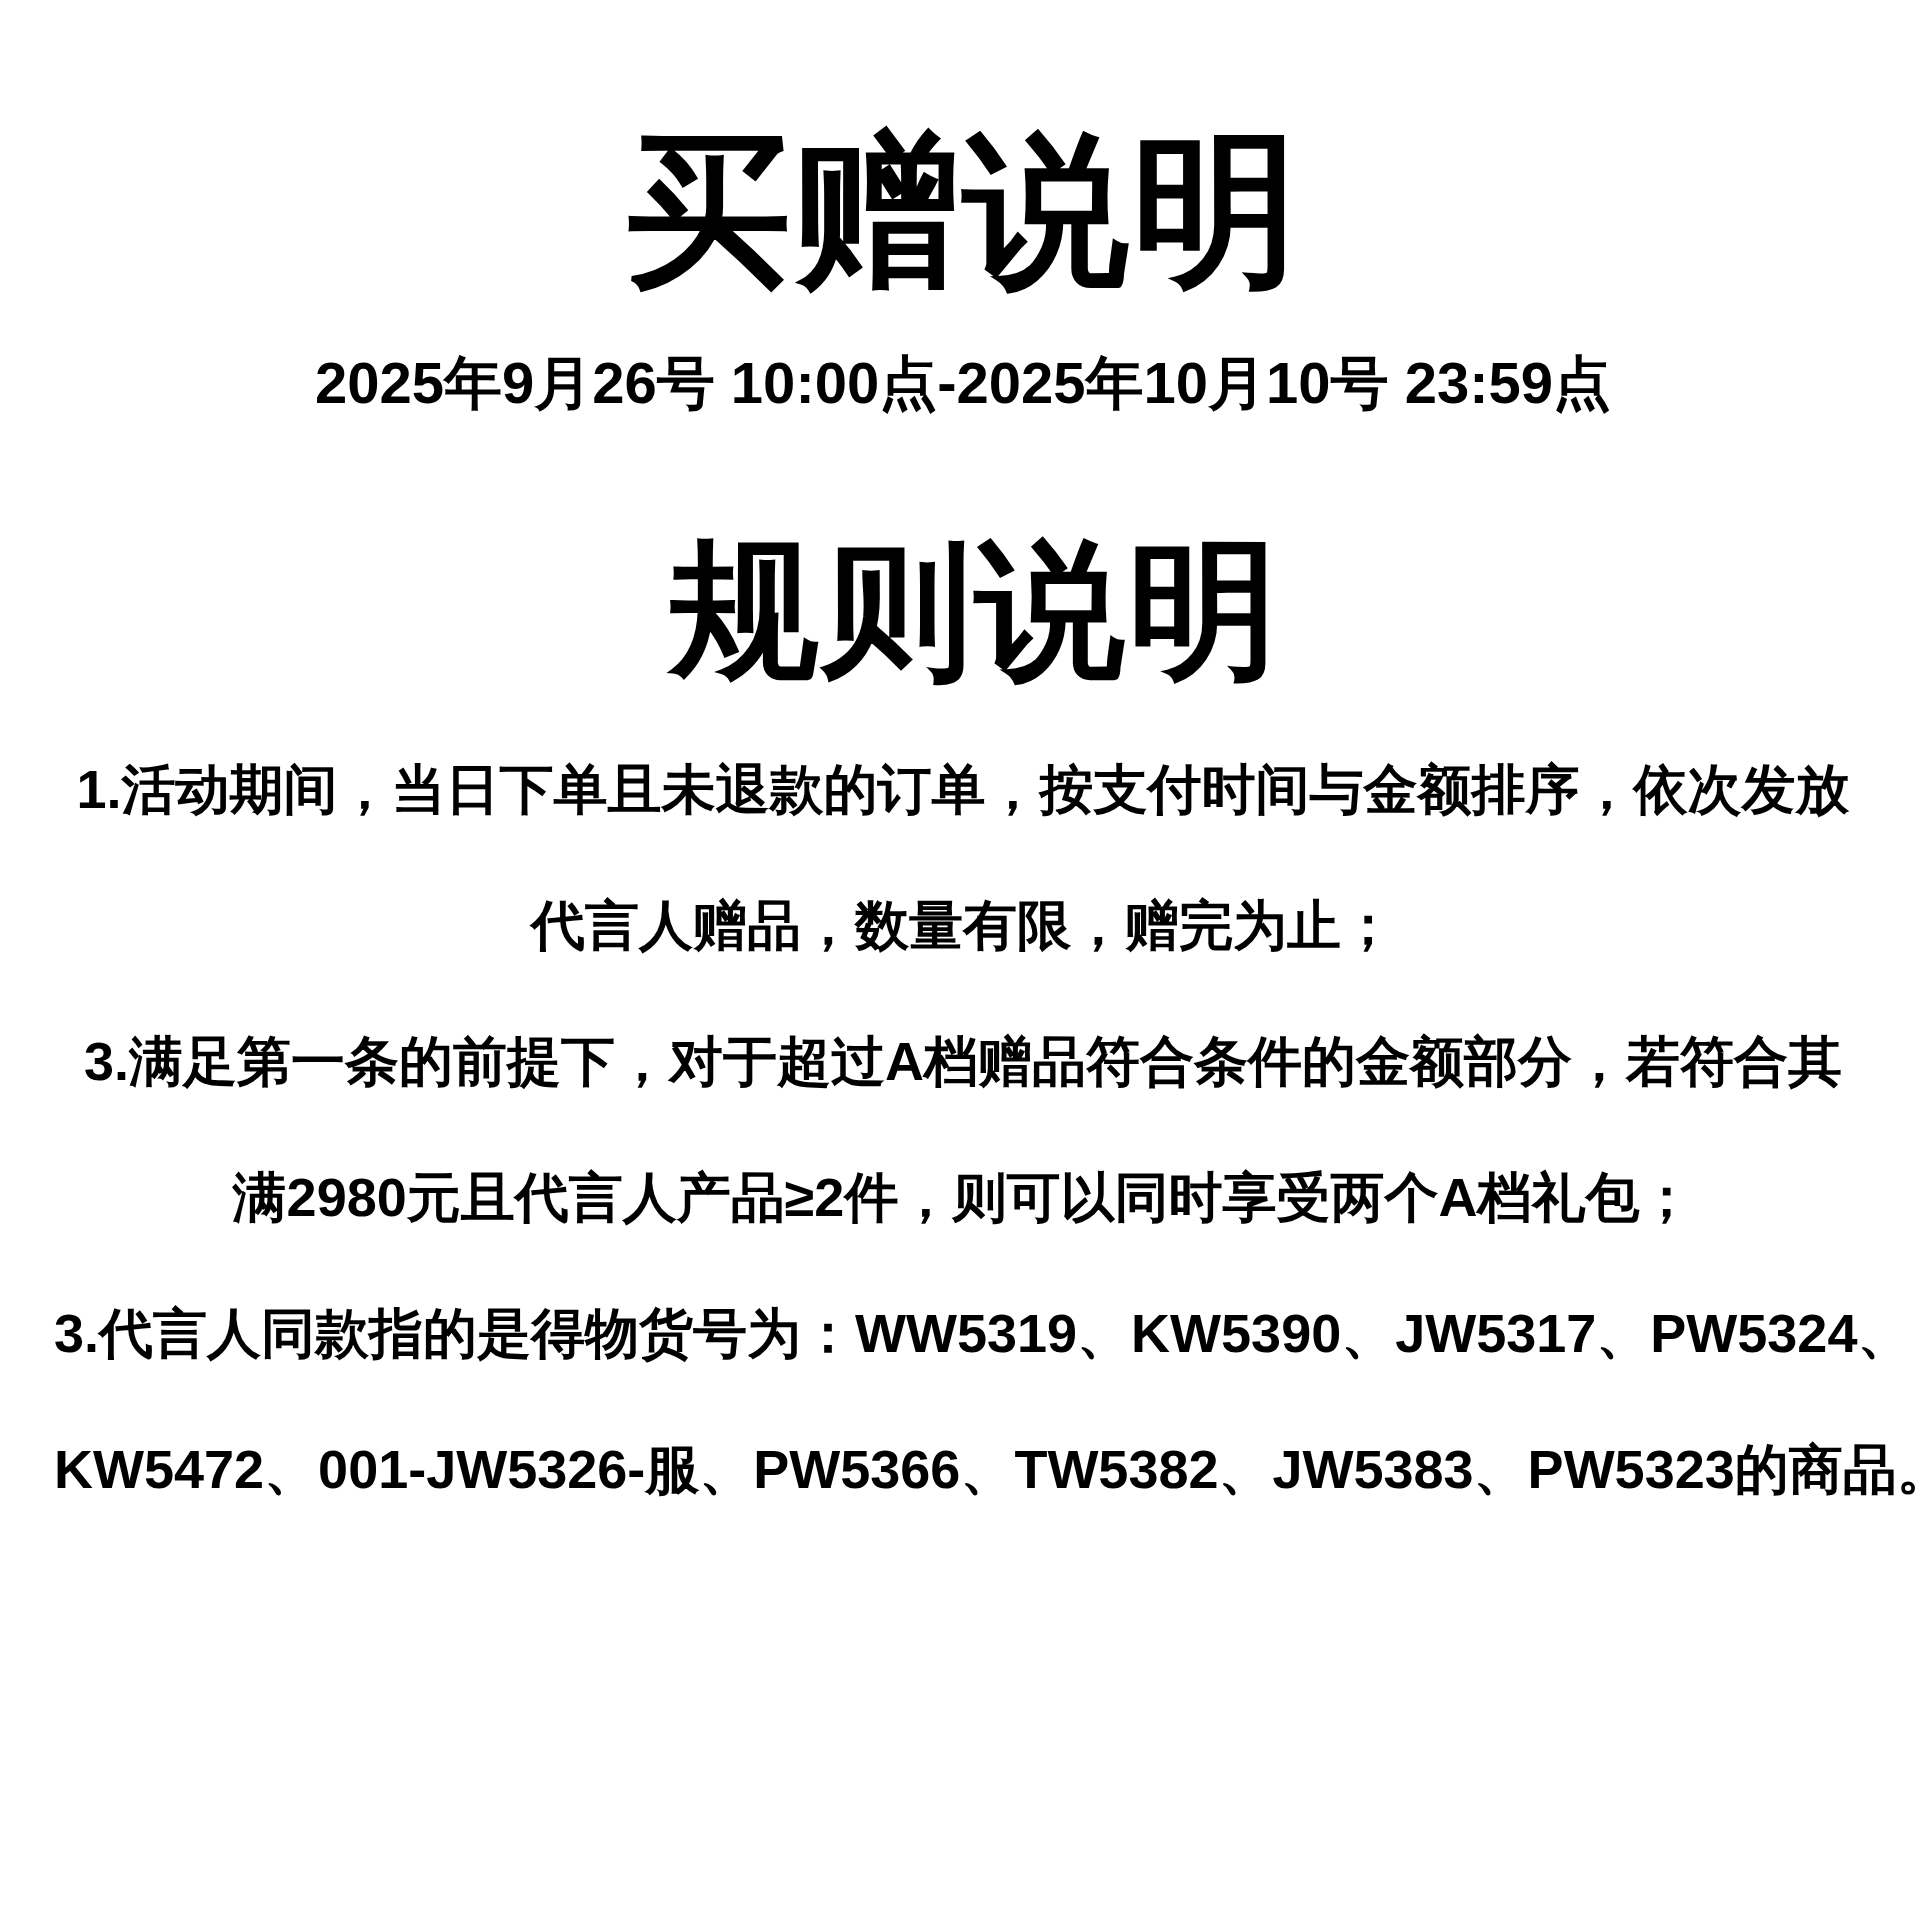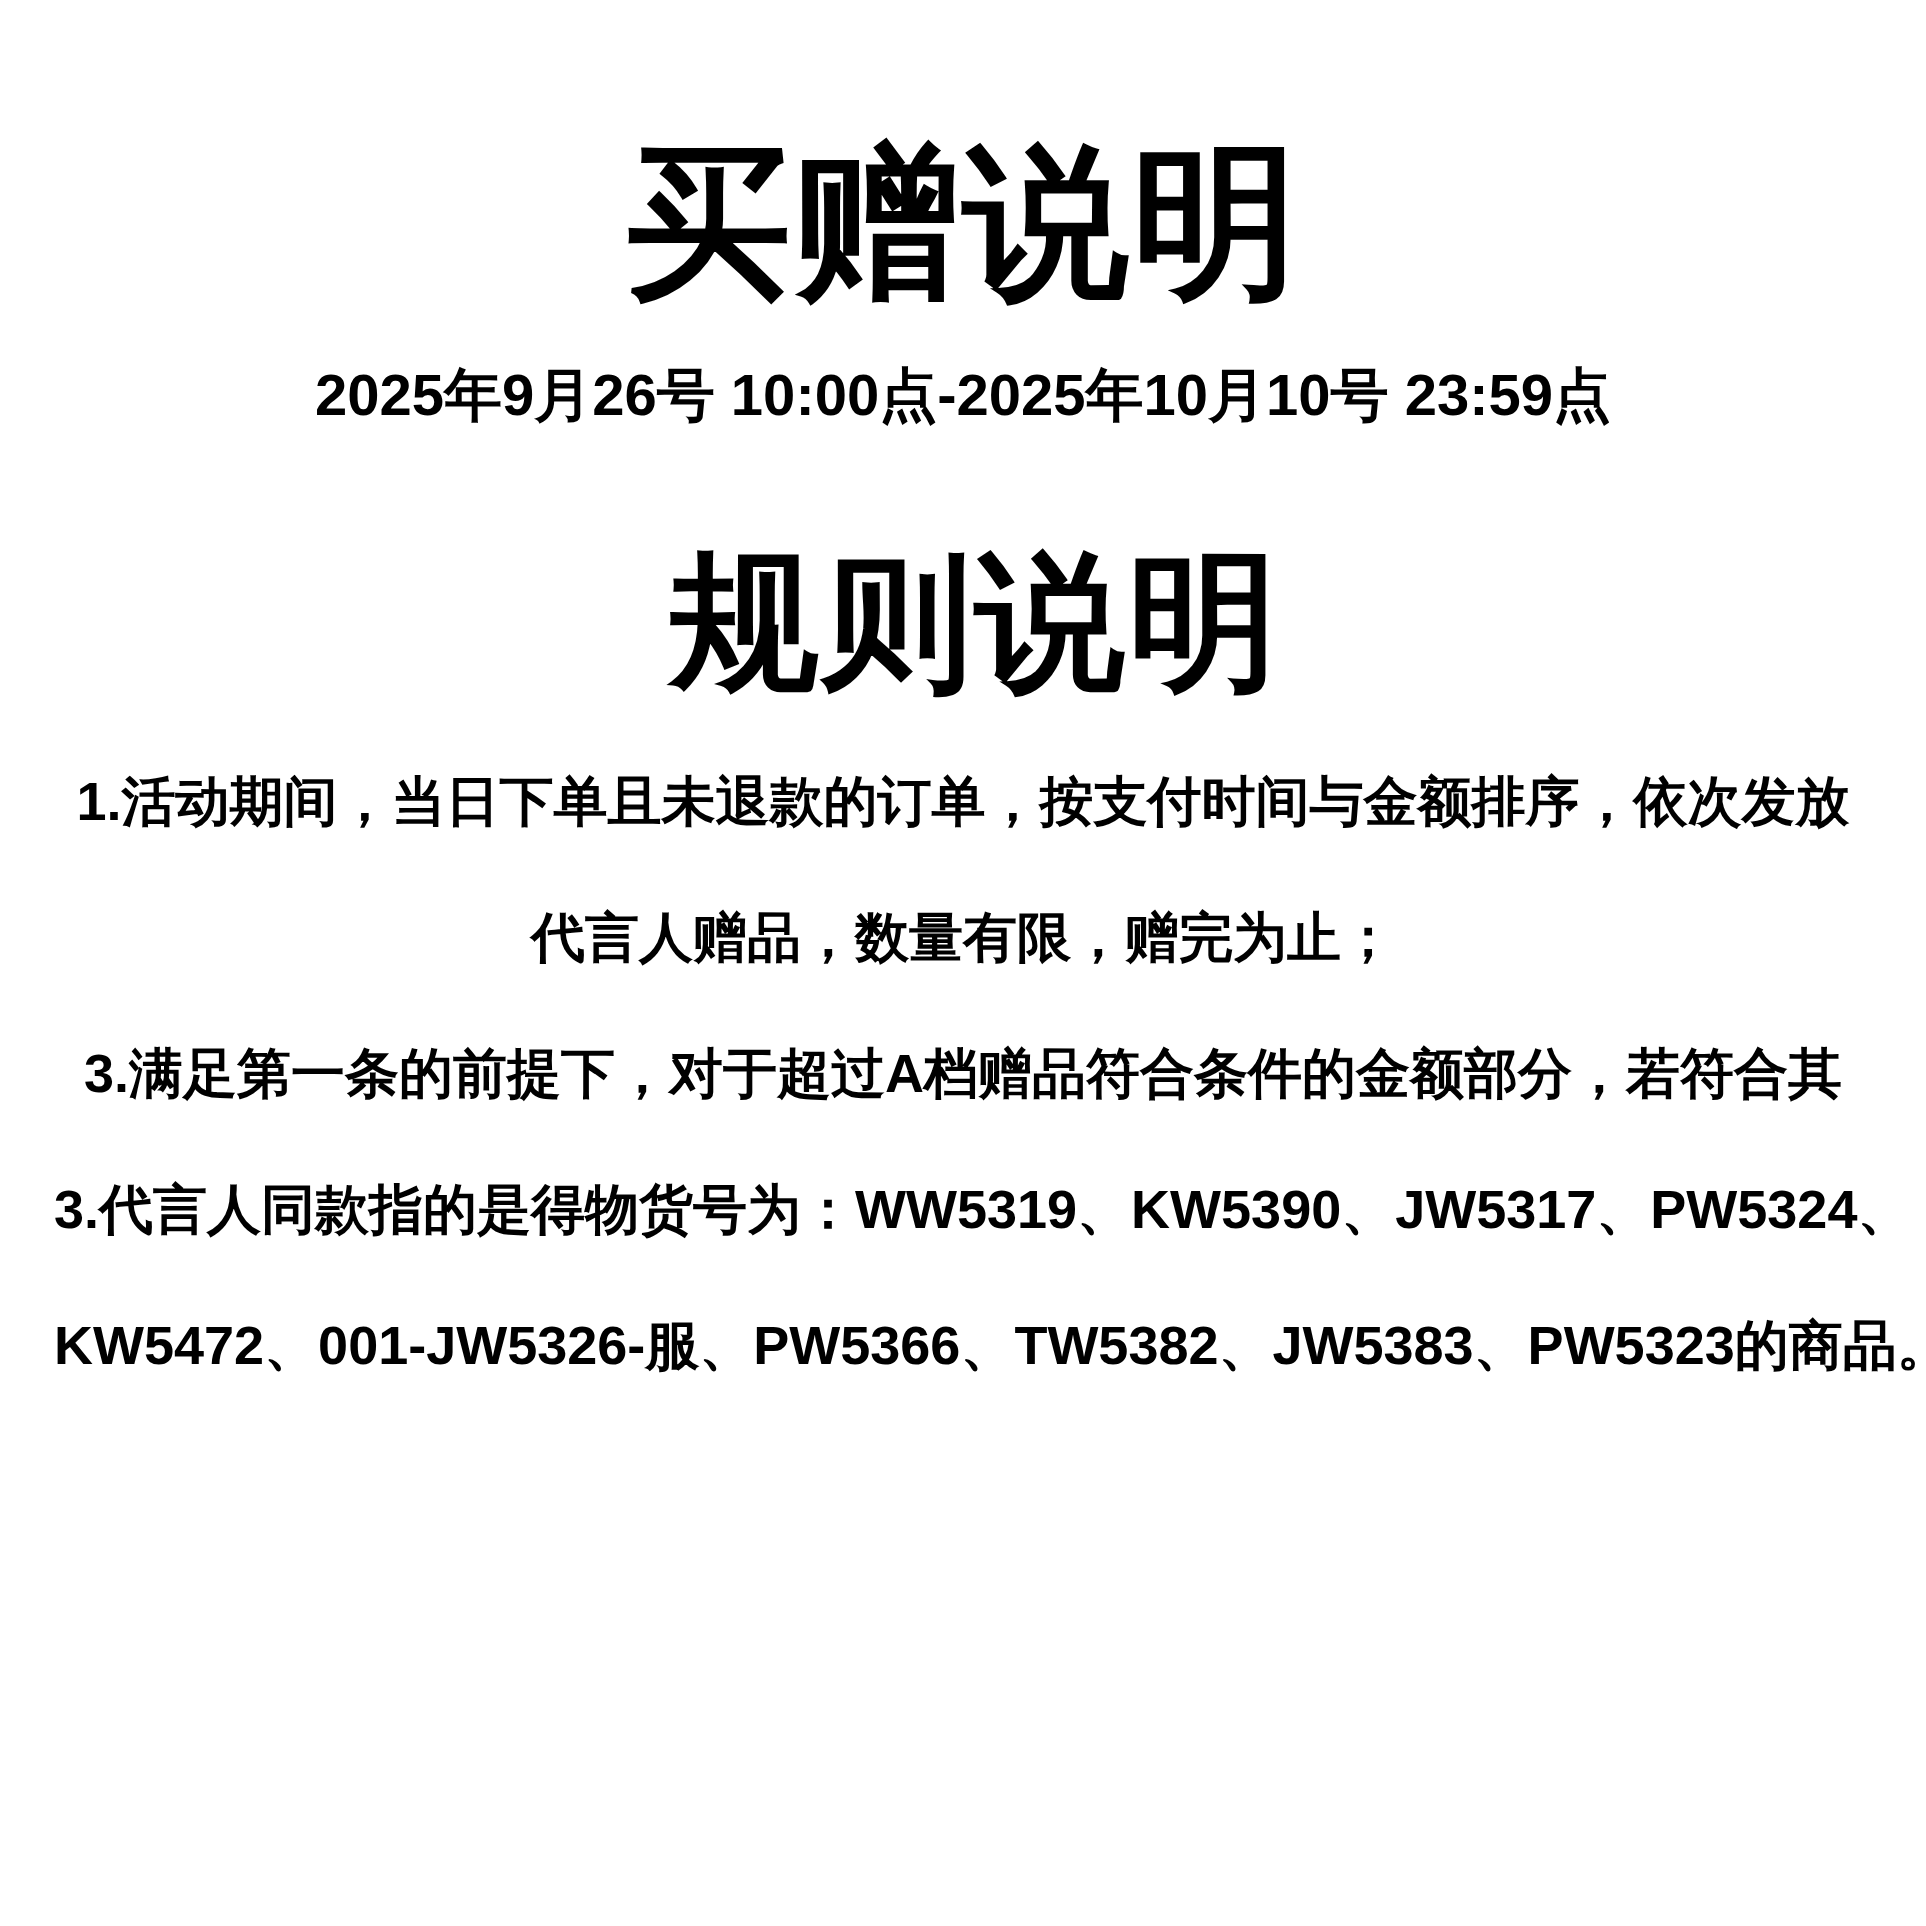--- a/index.html
+++ b/index.html
@@ -14,21 +14,21 @@
     color: #000000;
     font-family: "Liberation Sans", "DejaVu Sans", sans-serif;
     font-weight: 700;
     overflow: hidden;
   }
   .page {
     width: 100%;
     height: 100%;
   }
   .title {
-    margin: 12px;
+    margin: 0;
     padding-top: 120px;
     font-size: 166px;
     line-height: 1.1;
     text-align: center;
     letter-spacing: 3px;
     font-weight: 900;
   }
   .date {
     margin-top: 51px;
     font-size: 58px;
@@ -65,18 +65,19 @@
   <h1 class="title">买赠说明</h1>
 
   <div class="date">2025年9月26号 10:00点-2025年10月10号 23:59点</div>
 
   <h2 class="section-heading">规则说明</h2>
 
   <div class="rules">
     <div class="rule-line">1.活动期间，当日下单且未退款的订单，按支付时间与金额排序，依次发放</div>
     <div class="rule-line">代言人赠品，数量有限，赠完为止；</div>
     <div class="rule-line">3.满足第一条的前提下，对于超过A档赠品符合条件的金额部分，若符合其</div>
+    <div class="rule-line">满2980元且代言人产品≥2件，则可以同时享受两个A档礼包；</div>
     <div class="rule-line">3.代言人同款指的是得物货号为：WW5319、KW5390、JW5317、PW5324、</div>
     <div class="rule-line">KW5472、001-JW5326-服、PW5366、TW5382、JW5383、PW5323的商品。</div>
   </div>
 
 </div>
 
 
 </body></html>

